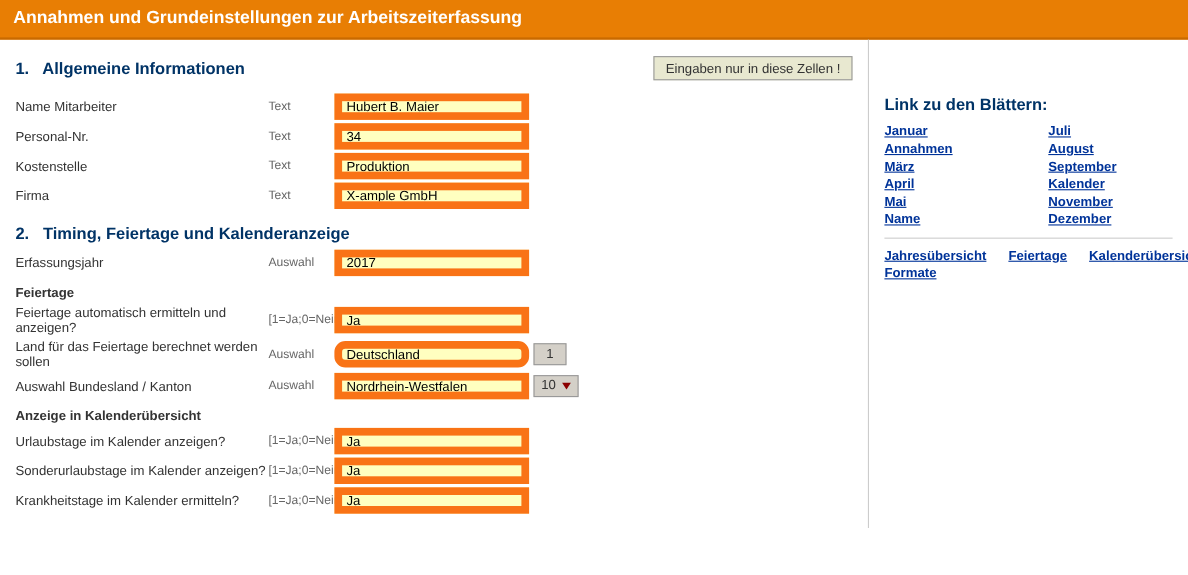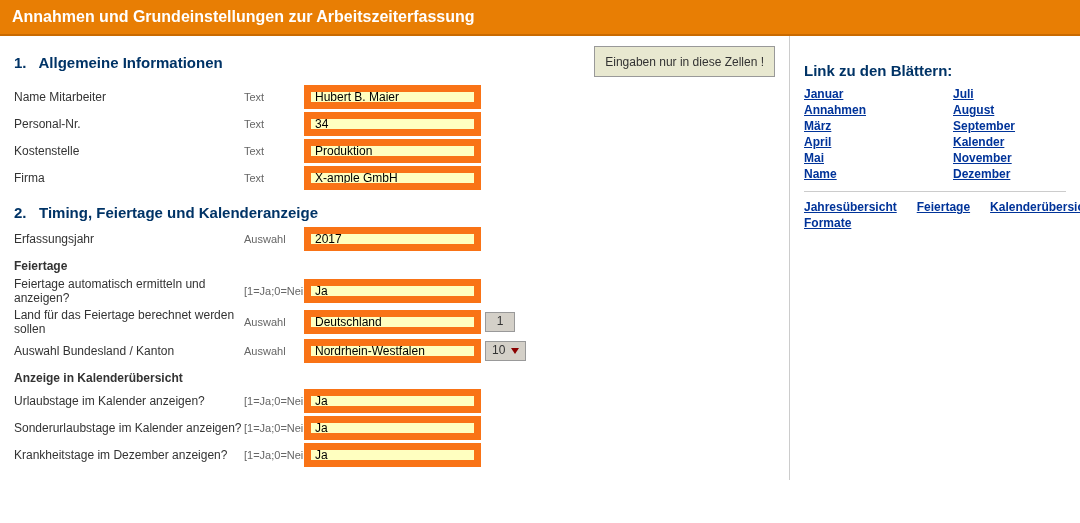--- a/index.html
+++ b/index.html
@@ -26,20 +26,21 @@
 
     .left-panel {
       flex: 1;
       padding: 10px 14px;
       border-right: 1px solid #ccc;
     }
 
     .right-panel {
       width: 290px;
       padding: 26px 14px;
+      margin-top: 25px;
     }
 
     .section-title {
       color: #003366;
       font-size: 15px;
       font-weight: bold;
       margin: 8px 0 6px 0;
     }
 
     .input-row {
@@ -95,20 +96,21 @@
       background: #E8E8D0;
       border: 1px solid #999;
       padding: 3px 10px;
       font-size: 12px;
       cursor: pointer;
       color: #333;
     }
 
     .section-header-row {
       display: flex;
+      align-items: center;
       justify-content: space-between;
       margin-bottom: 8px;
     }
 
     .subsection-title {
       font-weight: bold;
       color: #333;
       margin: 8px 0 4px 0;
       font-size: 12px;
     }
@@ -223,21 +225,21 @@
       <div class="input-row">
         <div class="label-col">Feiertage automatisch ermitteln und anzeigen?</div>
         <div class="type-col">[1=Ja;0=Nein]</div>
         <input class="input-box" value="Ja" style="">
       </div>
 
       <div class="input-row">
         <div class="label-col">Land für das Feiertage berechnet werden sollen</div>
         <div class="type-col">Auswahl</div>
         <div class="input-with-num">
-          <input class="input-box" style="min-width: 120px;" value="Deutschland">
+          <input class="input-box" style="min-width: 120px; border-radius: 10px;" value="Deutschland">
           <div class="num-box">1</div>
         </div>
       </div>
 
       <div class="input-row">
         <div class="label-col">Auswahl Bundesland / Kanton</div>
         <div class="type-col">Auswahl</div>
         <div class="input-with-num">
           <input class="input-box" style="min-width: 120px;" value="Nordrhein-Westfalen">
           <div class="num-box" style="position:relative;">
@@ -253,21 +255,21 @@
         <div class="label-col">Urlaubstage im Kalender anzeigen?</div>
         <div class="type-col">[1=Ja;0=Nein]</div>
         <input class="input-box" value="Ja" style="">
       </div>
       <div class="input-row">
         <div class="label-col">Sonderurlaubstage im Kalender anzeigen?</div>
         <div class="type-col">[1=Ja;0=Nein]</div>
         <input class="input-box" value="Ja" style="">
       </div>
       <div class="input-row">
-        <div class="label-col">Krankheitstage im Dezember anzeigen?</div>
+        <div class="label-col">Krankheitstage im Kalender ermitteln?</div>
         <div class="type-col">[1=Ja;0=Nein]</div>
         <input class="input-box" value="Ja" style="">
       </div>
     </div>
   </div>
 
   <div class="right-panel">
     <div class="right-title">Link zu den Blättern:</div>
 
     <div class="links-grid">

